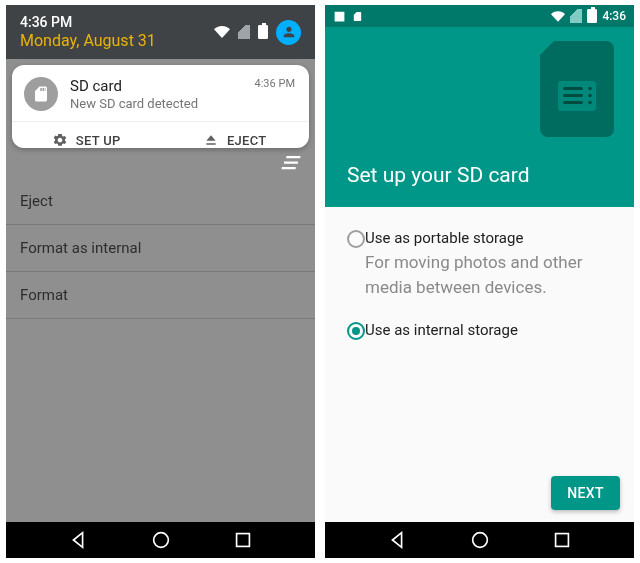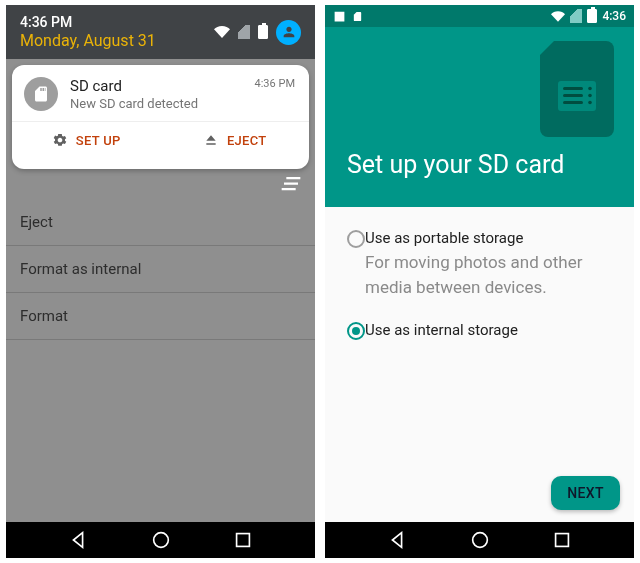--- a/index.html
+++ b/index.html
@@ -23,51 +23,51 @@
 
   .notif-card { background: #fff; margin: 6px 6px 0 6px; border-radius: 12px; box-shadow: 0 2px 5px rgba(0,0,0,.25); }
   .notif-main { display: flex; padding: 12px 14px 10px 12px; align-items: flex-start; gap: 12px; }
   .notif-icon { width: 34px; height: 34px; border-radius: 50%; background: #9e9e9e; display: flex; align-items: center; justify-content: center; flex-shrink:0; }
   .notif-icon svg { width: 18px; height: 18px; fill: #fff; }
   .notif-text { flex: 1; }
   .notif-title { font-size: 15px; color: #212121; margin-bottom: 1px; }
   .notif-sub { font-size: 13px; color: #757575; }
   .notif-time { font-size: 11px; color: #757575; }
   .notif-actions { display: flex; border-top: 1px solid #eee; }
-  .notif-act { flex: 1; display: flex; align-items: center; justify-content: center; gap: 8px; padding: 10px 0 21px; font-size: 13px; font-weight: 500; color: #c2410c; letter-spacing: .3px; }
+  .notif-act { flex: 1; display: flex; align-items: center; justify-content: center; gap: 8px; padding: 10px 0 0; font-size: 13px; font-weight: 500; color: #404040; letter-spacing: .3px; }
   .notif-act svg { width: 16px; height: 16px; fill: #616161; }
 
   .clear-row { height: 30px; display:flex; align-items:center; justify-content:flex-end; padding-right:14px; }
   .clear-icon { color:#fff; }
 
   .menu-list { }
   .menu-item { padding: 14px 14px; font-size: 15px; color: #2d2d2d; border-bottom: 1px solid rgba(0,0,0,.15); }
 
   
   .right .phone-content { background: #fafafa; display:flex; flex-direction:column; }
   .statusbar { height: 22px; background: #00796b; display: flex; align-items: center; padding: 0 8px; color: #fff; font-size: 12px; justify-content: space-between; text-align: center; }
   .sb-left { display:flex; gap:6px; align-items:center; }
   .sb-right { display:flex; gap:5px; align-items:center; }
   .sb-time { font-weight:500; }
 
   .hero { background: #009688; height: 180px; position: relative; padding: 0 22px; display:flex; align-items:flex-end; }
-  .hero-title { font-size: 25px; color: #fff; font-weight: 400; position:absolute; bottom:28px; left:22px; }
+  .hero-title { font-size: 21px; color: #fff; font-weight: 400; position:absolute; bottom:20px; left:22px; }
   .sd-illustration { position:absolute; right:20px; top:14px; width:74px; height:96px; }
 
   .options { padding: 22px 26px 10px 22px; flex:1; }
   .opt { display: flex; margin-bottom: 22px; }
   .radio { width: 18px; height: 18px; border: 2px solid #9e9e9e; border-radius: 50%; flex-shrink: 0; margin-top: 1px; position:relative; }
   .radio.checked { border-color: #009688; }
   .radio.checked::after { content:""; position:absolute; inset:3px; background:#009688; border-radius:50%; }
   .opt-text { flex:1; }
   .opt-title { font-size: 15px; color: #212121; margin-bottom: 3px; }
   .opt-desc { font-size: 17px; color: #8a8a8a; line-height: 1.45; padding-right: 4px; }
 
   .footer { display:flex; justify-content:flex-end; padding: 0 14px 12px; }
-  .next-btn { background:#009688; color:#0f172a; font-size:14px; font-weight:500; letter-spacing:.4px; padding: 9px 16px; border:none; border-radius:10px; box-shadow:0 2px 4px rgba(0,0,0,.25); }
+  .next-btn { background:#009688; color:#ffffff; font-size:14px; font-weight:500; letter-spacing:.4px; padding: 9px 16px; border:none; border-radius:4px; box-shadow:0 2px 4px rgba(0,0,0,.25); }
 
   
   .navbar { position:absolute; bottom:0; left:0; right:0; height:36px; background:#000; display:flex; align-items:center; justify-content:space-evenly; }
   .nav-btn { width:22px; height:22px; display:flex; align-items:center; justify-content:center; }
   .nav-btn svg { stroke:#fff; fill:none; stroke-width:1.8; }
 </style>
 </head>
 <body>
 
 <div class="phone left">

